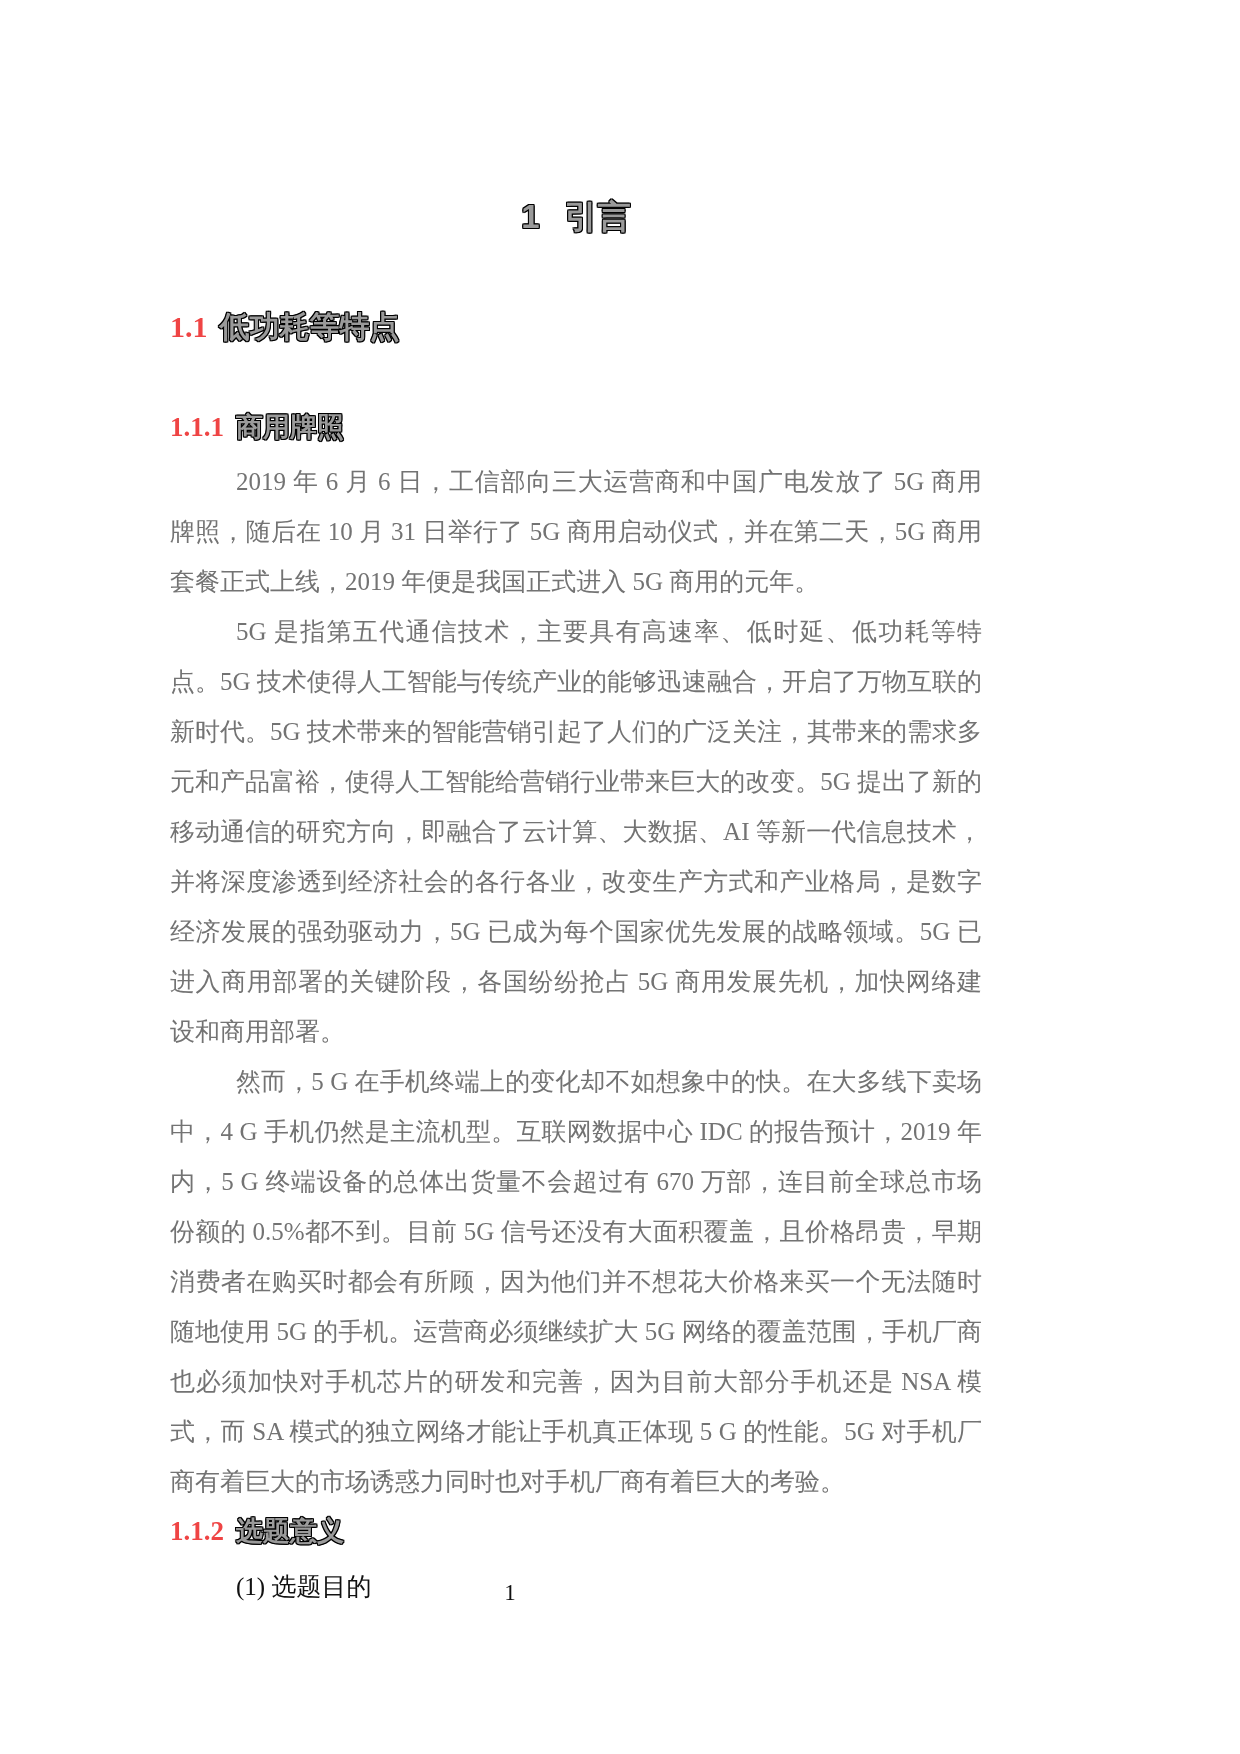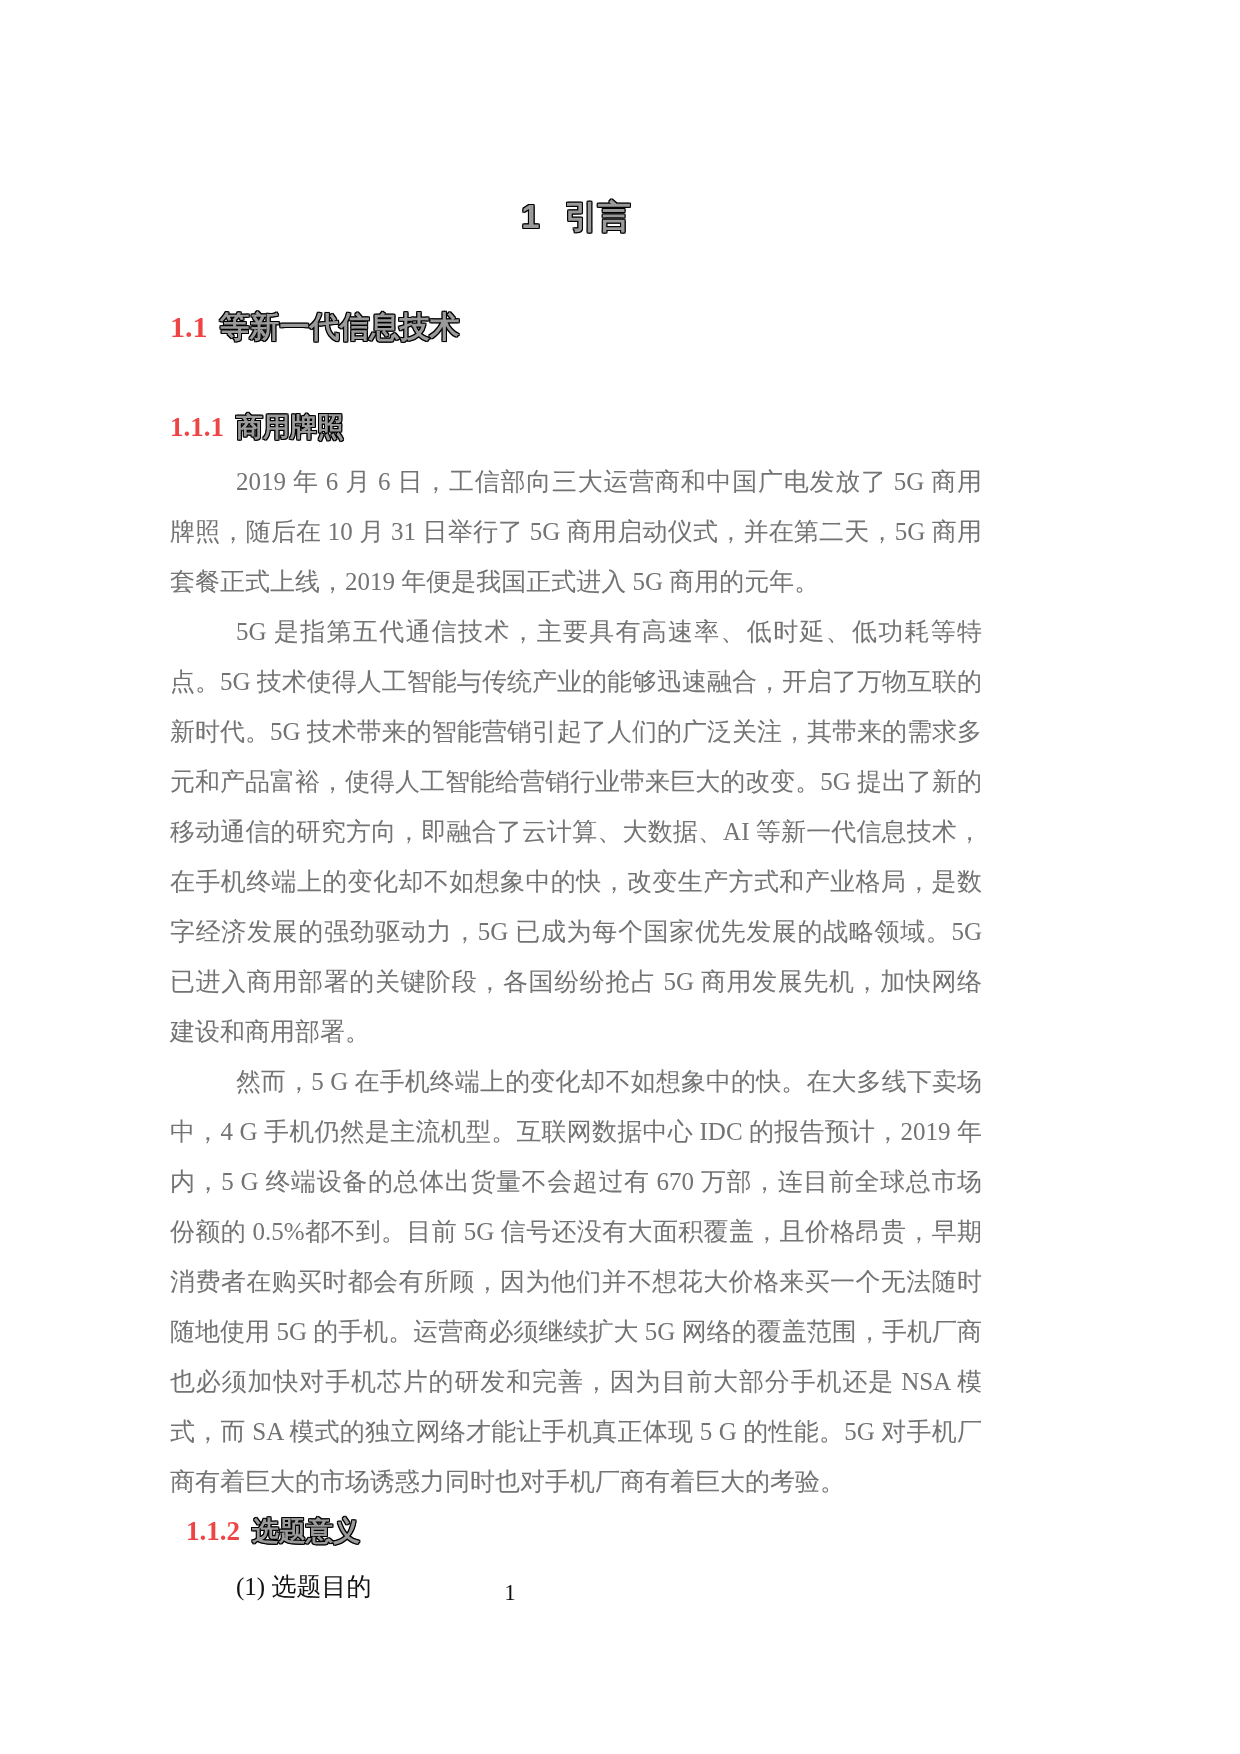--- a/index.html
+++ b/index.html
@@ -43,21 +43,20 @@
     font-weight: bold;
   }
   .h3 {
     margin: 64px 0 0 0;
     font-size: 27px;
     line-height: 34px;
     font-weight: bold;
   }
   .h3.second {
     margin-top: 7px;
-    margin-left: 16px;
   }
   .hnum {
     font-family: "Liberation Serif", "DejaVu Serif", serif;
     font-weight: bold;
     color: #ef4444;
     margin-right: 12px;
   }
   .body-block {
     margin-top: 13px;
   }
@@ -88,30 +87,30 @@
 </style>
 </head>
 <body>
 
 <div class="page">
   <div class="content">
 
     <h1 class="doc-title hollow">1 引言</h1>
 
     <h2 class="h2">
-      <span class="hnum">1.1</span><span class="hollow">等新一代信息技术</span>
+      <span class="hnum">1.1</span><span class="hollow">低功耗等特点</span>
     </h2>
 
     <h3 class="h3">
       <span class="hnum">1.1.1</span><span class="hollow">商用牌照</span>
     </h3>
 
     <div class="body-block">
       <p>2019 年 6 月 6 日，工信部向三大运营商和中国广电发放了 5G 商用牌照，随后在 10 月 31 日举行了 5G 商用启动仪式，并在第二天，5G 商用套餐正式上线，2019 年便是我国正式进入 5G 商用的元年。</p>
-      <p>5G 是指第五代通信技术，主要具有高速率、低时延、低功耗等特点。5G 技术使得人工智能与传统产业的能够迅速融合，开启了万物互联的新时代。5G 技术带来的智能营销引起了人们的广泛关注，其带来的需求多元和产品富裕，使得人工智能给营销行业带来巨大的改变。5G 提出了新的移动通信的研究方向，即融合了云计算、大数据、AI 等新一代信息技术，在手机终端上的变化却不如想象中的快，改变生产方式和产业格局，是数字经济发展的强劲驱动力，5G 已成为每个国家优先发展的战略领域。5G 已进入商用部署的关键阶段，各国纷纷抢占 5G 商用发展先机，加快网络建设和商用部署。</p>
+      <p>5G 是指第五代通信技术，主要具有高速率、低时延、低功耗等特点。5G 技术使得人工智能与传统产业的能够迅速融合，开启了万物互联的新时代。5G 技术带来的智能营销引起了人们的广泛关注，其带来的需求多元和产品富裕，使得人工智能给营销行业带来巨大的改变。5G 提出了新的移动通信的研究方向，即融合了云计算、大数据、AI 等新一代信息技术，并将深度渗透到经济社会的各行各业，改变生产方式和产业格局，是数字经济发展的强劲驱动力，5G 已成为每个国家优先发展的战略领域。5G 已进入商用部署的关键阶段，各国纷纷抢占 5G 商用发展先机，加快网络建设和商用部署。</p>
       <p>然而，5 G 在手机终端上的变化却不如想象中的快。在大多线下卖场中，4 G 手机仍然是主流机型。互联网数据中心 IDC 的报告预计，2019 年内，5 G 终端设备的总体出货量不会超过有 670 万部，连目前全球总市场份额的 0.5%都不到。目前 5G 信号还没有大面积覆盖，且价格昂贵，早期消费者在购买时都会有所顾，因为他们并不想花大价格来买一个无法随时随地使用 5G 的手机。运营商必须继续扩大 5G 网络的覆盖范围，手机厂商也必须加快对手机芯片的研发和完善，因为目前大部分手机还是 NSA 模式，而 SA 模式的独立网络才能让手机真正体现 5 G 的性能。5G 对手机厂商有着巨大的市场诱惑力同时也对手机厂商有着巨大的考验。</p>
     </div>
 
     <h3 class="h3 second">
       <span class="hnum">1.1.2</span><span class="hollow">选题意义</span>
     </h3>
 
     <p class="purpose-line">(1) 选题目的</p>
 
   </div>

